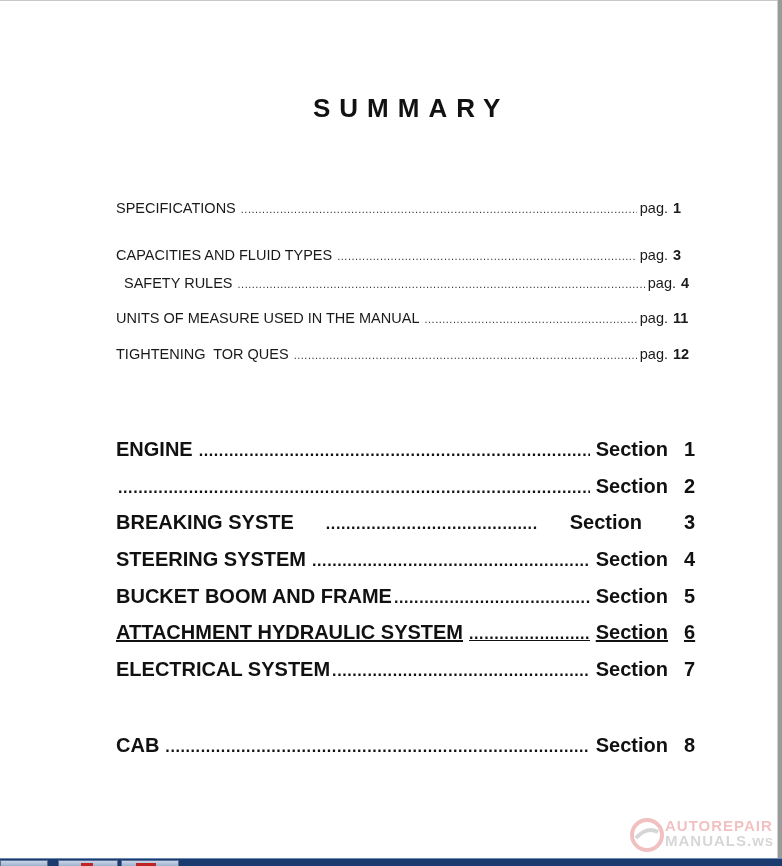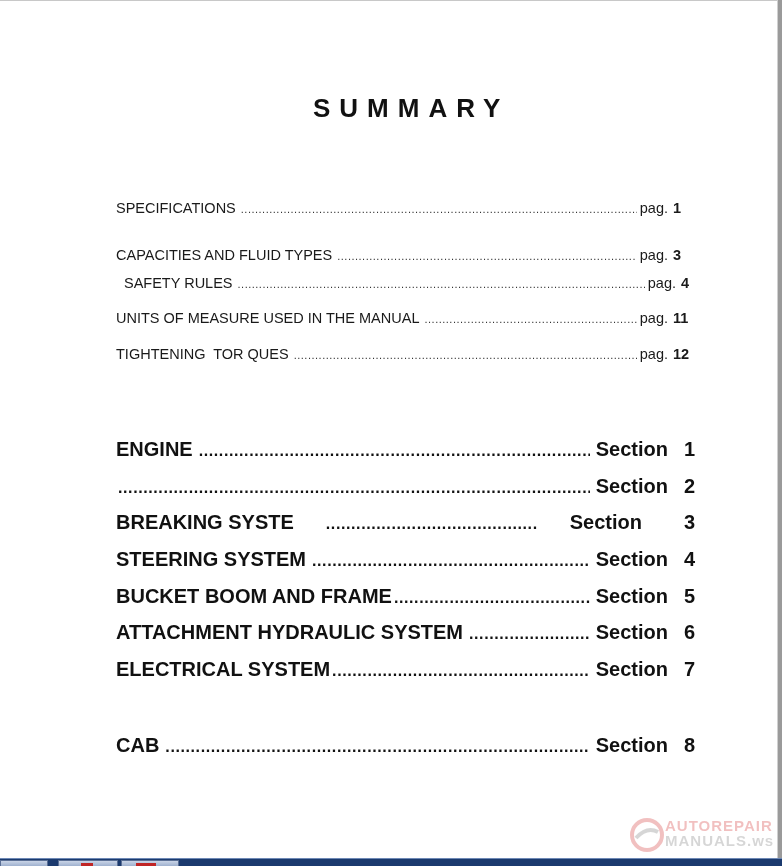--- a/index.html
+++ b/index.html
@@ -139,21 +139,21 @@
       <span class="dots">................................................................................................................................................................................</span>
       <span class="sec">Section</span>
       <span class="num">4</span>
     </div>
     <div class="row-big" style="top:584px;">
       <span class="label">BUCKET BOOM AND FRAME</span>
       <span class="dots" style="margin-left:2px;">................................................................................................................................................................................</span>
       <span class="sec">Section</span>
       <span class="num">5</span>
     </div>
-    <div class="row-big" style="top:620px;">
+    <div class="row-big" style="top:620px;text-decoration:underline;">
       <span class="label">ATTACHMENT HYDRAULIC SYSTEM</span>
       <span class="dots">................................................................................................................................................................................</span>
       <span class="sec">Section</span>
       <span class="num">6</span>
     </div>
     <div class="row-big" style="top:657px;">
       <span class="label">ELECTRICAL SYSTEM</span>
       <span class="dots" style="margin-left:2px;">................................................................................................................................................................................</span>
       <span class="sec">Section</span>
       <span class="num">7</span>

